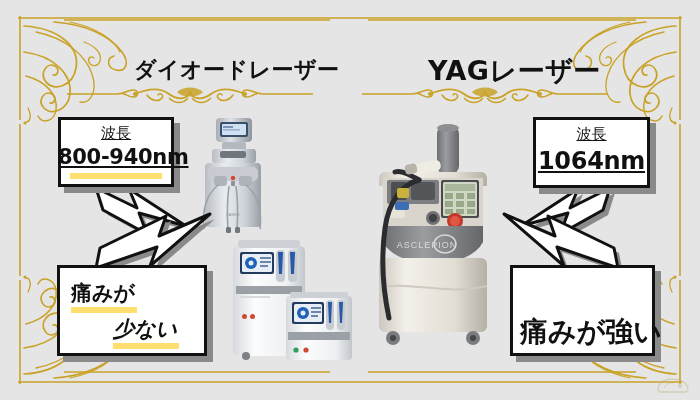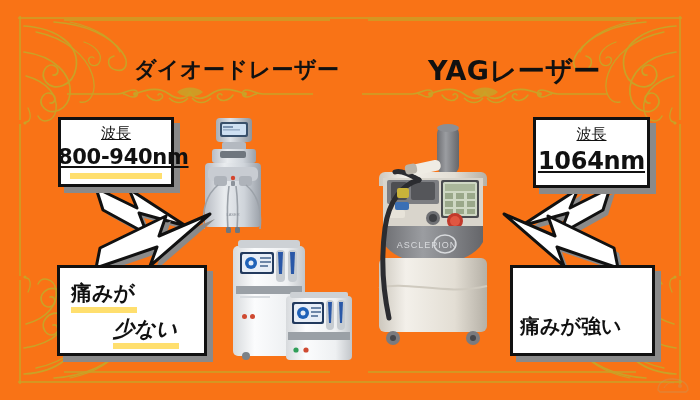--- a/index.html
+++ b/index.html
@@ -2,21 +2,21 @@
 <html><head>
 <meta charset="utf-8">
 <style>
   html,body{margin:0;padding:0;}
   body{
     width:700px;height:400px;
     background:#ffffff;
     font-family:"Liberation Sans","DejaVu Sans",sans-serif;
     overflow:hidden;
   }
-  #stage{position:relative;width:700px;height:400px;background:#f97316;overflow:hidden;}
+  #stage{position:relative;width:700px;height:400px;background:#e5e5e5;overflow:hidden;}
 
   
   .frame-svg{position:absolute;left:0;top:0;width:700px;height:400px;pointer-events:none;}
 
   
   .title{
     position:absolute;
     font-weight:bold;
     color:#111111;
     letter-spacing:.5px;
@@ -370,21 +370,21 @@
     <div class="box"></div>
     <div class="pain-line" style="left:14px;top:14px;z-index:4;">痛みが</div>
     <div class="hl" style="left:14px;top:42px;width:66px;"></div>
     <div class="pain-line" style="left:56px;top:50px;z-index:4;font-style:italic;">少ない</div>
     <div class="hl" style="left:56px;top:78px;width:66px;"></div>
   </div>
 
   <div class="callout" id="callout-pain-right">
     <div class="shadow"></div>
     <div class="box"></div>
-    <div class="pain-line" style="left:10px;top:48px;z-index:4;font-size:20px;">痛みが強い</div>
+    <div class="pain-line" style="left:10px;top:48px;z-index:4;font-size:28px;">痛みが強い</div>
   </div>
 
   <svg class="watermark" viewBox="0 0 40 22">
     <path d="M4,16 C4,9 10,5 18,5 C27,5 34,9 34,16 L32,18 L6,18 Z" fill="none" stroke="#b8a36a" stroke-width="1.3"></path>
     <path d="M10,14 C12,10 16,8 20,9" stroke="#b8a36a" stroke-width="1" fill="none"></path>
     <circle cx="26" cy="12" r="2" fill="#b8a36a"></circle>
   </svg>
 
 </div>
 

